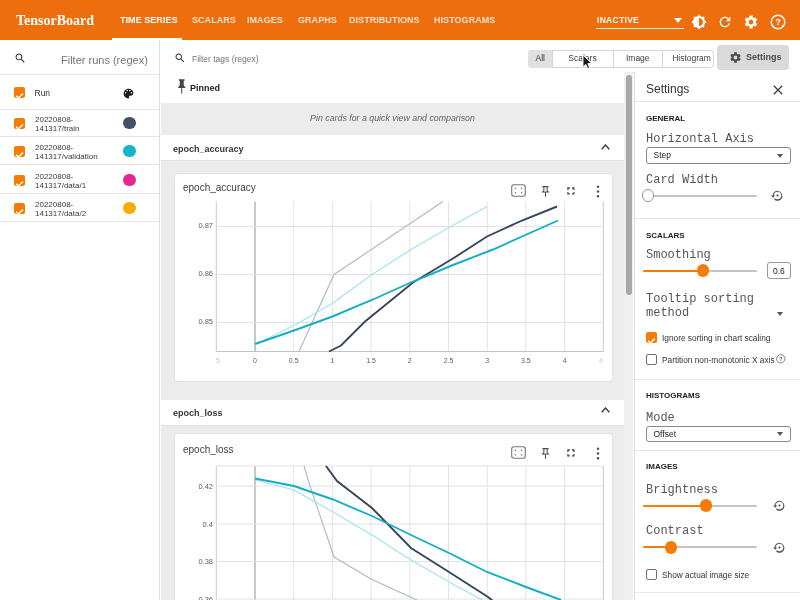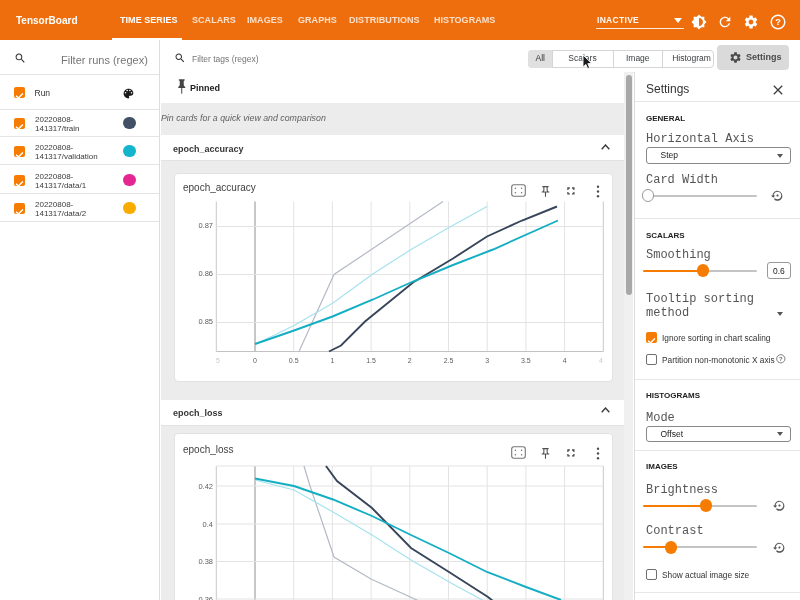--- a/index.html
+++ b/index.html
@@ -23,31 +23,31 @@
 .band { position:absolute; left:0; width:463px; background:#fff; }
 .sectitle { position:absolute; left:12px; font-size:9px; font-weight:bold; color:#363636; }
 .card { position:absolute; left:13px; width:439px; background:#fff; border:1px solid #e2e2e2; border-radius:4px; }
 .ctitle { position:absolute; left:23px; font-size:10px; color:#414141; }
 
 #panel { position:absolute; left:634px; top:72px; width:166px; height:528px; background:#fff; border-left:1px solid #ddd; }
 .ptitle { font-size:12px; color:#333; position:absolute; left:11px; }
 .phead { font-size:8px; font-weight:bold; color:#222; position:absolute; left:11px; }
 .plbl { font-size:12px; color:#555; position:absolute; left:11px;font-family:Liberation Mono, monospace; }
 .pdiv { position:absolute; left:0; width:166px; height:1px; background:#e7e7e7; }
-.dd { position:absolute; left:10.5px; width:145px; height:16.5px; border:1px solid #888; border-radius:3px; background:#fff; font-size:8.5px; color:#222; line-height:15.5px; padding-left:14px; }
+.dd { position:absolute; left:10.5px; width:145px; height:16.5px; border:1px solid #888; border-radius:3px; background:#fff; font-size:8.5px; color:#222; line-height:15.5px; padding-left:7px; }
 .caret { position:absolute; width:0; height:0; border-left:3.5px solid transparent; border-right:3.5px solid transparent; border-top:4px solid #555; }
 .track { position:absolute; height:2px; border-radius:1px; }
 .knob { position:absolute; width:12.5px; height:12.5px; border-radius:50%; }
 .clbl { position:absolute; left:27px; font-size:8.3px; color:#333; white-space:nowrap; }
 </style>
 </head>
 <body>
 <div id="page">
 <div id="hdr">
-  <div class="abs" style="left:16px; top:0; height:26px; line-height:41px; font-size:10px; font-weight:bold; color:#fff;">TensorBoard</div>
+  <div class="abs" style="left:16px; top:0; height:26px; line-height:41px; font-size:14px; font-weight:bold; color:#fff;font-family:Liberation Serif, serif;">TensorBoard</div>
   <div class="tab on" style="left:120px;">TIME SERIES</div>
   <div class="tab" style="left:192px;">SCALARS</div>
   <div class="tab" style="left:247px;">IMAGES</div>
   <div class="tab" style="left:298px;">GRAPHS</div>
   <div class="tab" style="left:349px;">DISTRIBUTIONS</div>
   <div class="tab" style="left:434px;">HISTOGRAMS</div>
   <div class="abs" style="left:112px; top:37.5px; width:70px; height:2.5px; background:#fff;"></div>
   <div class="abs" style="left:597px; top:0; height:40px; line-height:40px; font-size:8.5px; font-weight:bold; color:rgba(255,255,255,0.95); letter-spacing:0.3px;">INACTIVE</div>
   <div class="abs" style="left:673.5px; top:17.5px; width:0; height:0; border-left:4.5px solid transparent; border-right:4.5px solid transparent; border-top:5px solid #fff;"></div>
   <div class="abs" style="left:596px; top:27.5px; width:88px; height:1px; background:rgba(255,255,255,0.85);"></div>
@@ -133,21 +133,21 @@
 </div>
 <div id="main">
 
   <div class="band" style="top:0; height:31px;"></div>
   <svg class="abs" style="left:15.5px; top:7px; z-index:2;" width="9.5" height="16" viewBox="2.5 1.5 19 22" preserveAspectRatio="none" fill="#454545">
         <path d="M16 9V4h1c.55 0 1-.45 1-1s-.45-1-1-1H7c-.55 0-1 .45-1 1s.45 1 1 1h1v5c0 1.66-1.34 3-3 3v2h5.97v7l1 1 1-1v-7H19v-2c-1.66 0-3-1.34-3-3z"></path>
       </svg>
   <div class="abs" style="left:29px; top:0; height:31px; line-height:32px; font-size:9px; font-weight:bold; color:#222; z-index:2;">Pinned</div>
 
   <div class="abs" style="left:0; top:31px; width:463px; height:31.5px; background:#ececec;"></div>
-  <div class="abs" style="left:0; top:31px; width:463px; height:31.5px; line-height:31.5px; font-size:8.8px; font-style:italic; color:#5f5f5f;">Pin cards for a quick view and comparison</div>
+  <div class="abs" style="left:0; top:31px; width:463px; height:31.5px; line-height:31.5px; text-align:center; font-size:8.8px; font-style:italic; color:#5f5f5f;">Pin cards for a quick view and comparison</div>
 
   <div class="band" style="top:62.5px; height:26px; border-bottom:1px solid #e2e2e2;"></div>
   <div class="sectitle" style="top:72px;">epoch_accuracy</div>
   <svg class="abs" style="left:439.5px; top:72.2px;" width="9" height="6" viewBox="0 0 9 6">
         <path d="M0.7 5.2 L4.5 1 L8.3 5.2" fill="none" stroke="#3c3c3c" stroke-width="1.4"></path>
       </svg>
   <div class="card" id="card-acc" style="top:100.5px; height:209.5px;">
     <div class="ctitle" style="top:8px; left:8px;">epoch_accuracy</div>
     <svg class="abs" style="left:335.5px; top:10.5px;" width="15" height="13" viewBox="0 0 15 13">
           <rect x="0.7" y="0.7" width="13.6" height="11.6" rx="2.2" fill="none" stroke="#757575" stroke-width="1.1"></rect>

